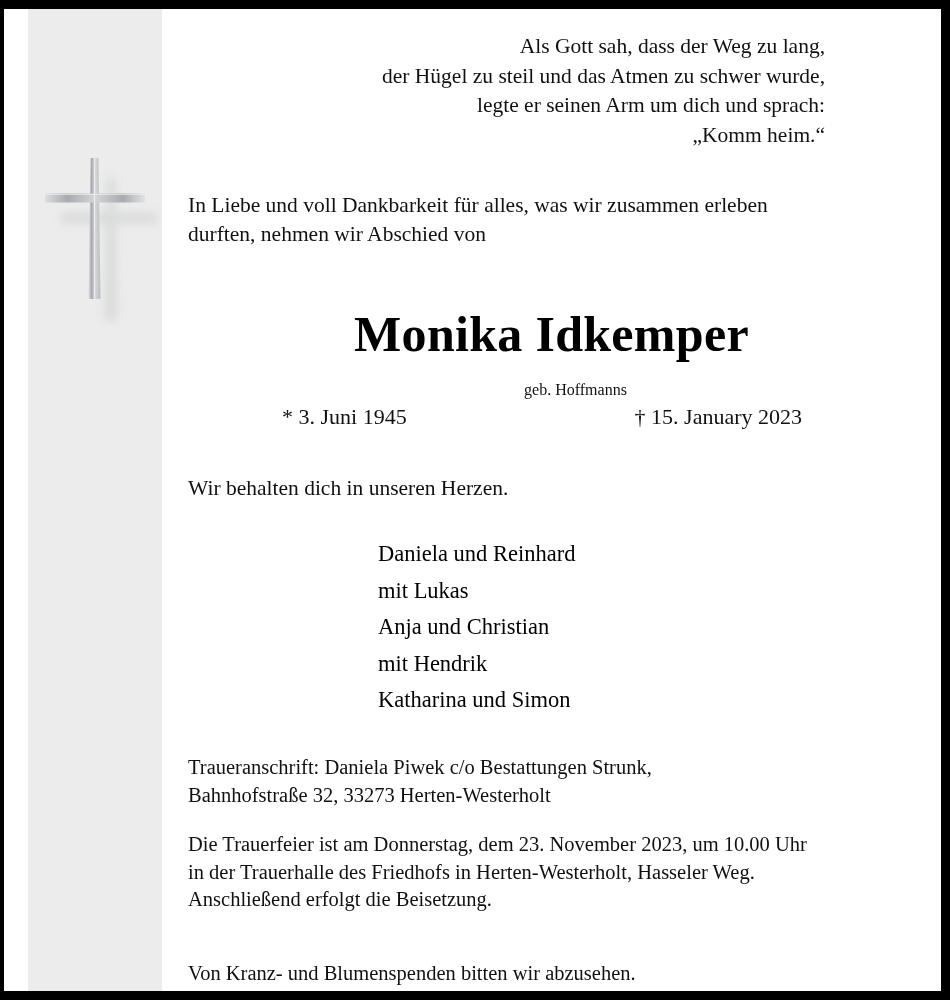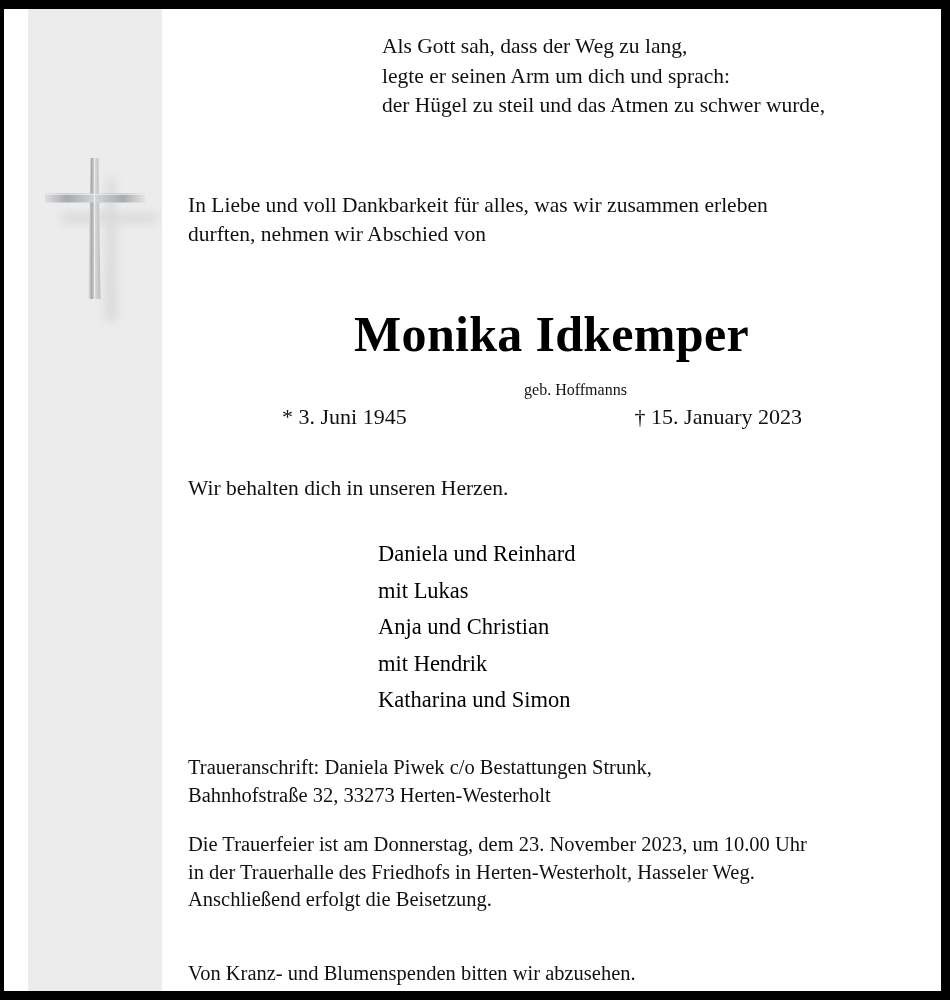--- a/index.html
+++ b/index.html
@@ -80,20 +80,21 @@
   }
 
   .poem {
     position: absolute;
     top: 23px;
     left: 220px;
     font-size: 21.5px;
     line-height: 29.5px;
     color: #111111;
     white-space: nowrap;
+    text-align: right;
   }
   .poem div { margin: 0; padding: 0; }
 
   .intro {
     position: absolute;
     top: 182px;
     left: 26px;
     width: 740px;
     font-size: 21.5px;
     line-height: 29px;
@@ -235,22 +236,23 @@
         <line x1="66.5" y1="9" x2="66.5" y2="150" stroke="#f2f3f4" stroke-width="1.1" opacity="0.85"></line>
         <line x1="17" y1="45.4" x2="117" y2="45.4" stroke="#f2f3f4" stroke-width="0.9" opacity="0.8"></line>
       </svg>
     </div>
   </div>
 
   <div class="content">
 
     <div class="poem">
       <div>Als Gott sah, dass der Weg zu lang,</div>
+      <div>der Hügel zu steil und das Atmen zu schwer wurde,</div>
       <div>legte er seinen Arm um dich und sprach:</div>
-      <div>der Hügel zu steil und das Atmen zu schwer wurde,</div>
+      <div>„Komm heim.“</div>
     </div>
 
     <div class="intro">
       <div>In Liebe und voll Dankbarkeit für alles, was wir zusammen erleben</div>
       <div>durften, nehmen wir Abschied von</div>
     </div>
 
     <div class="name">Monika Idkemper</div>
 
     <div class="maiden">geb. Hoffmanns</div>

